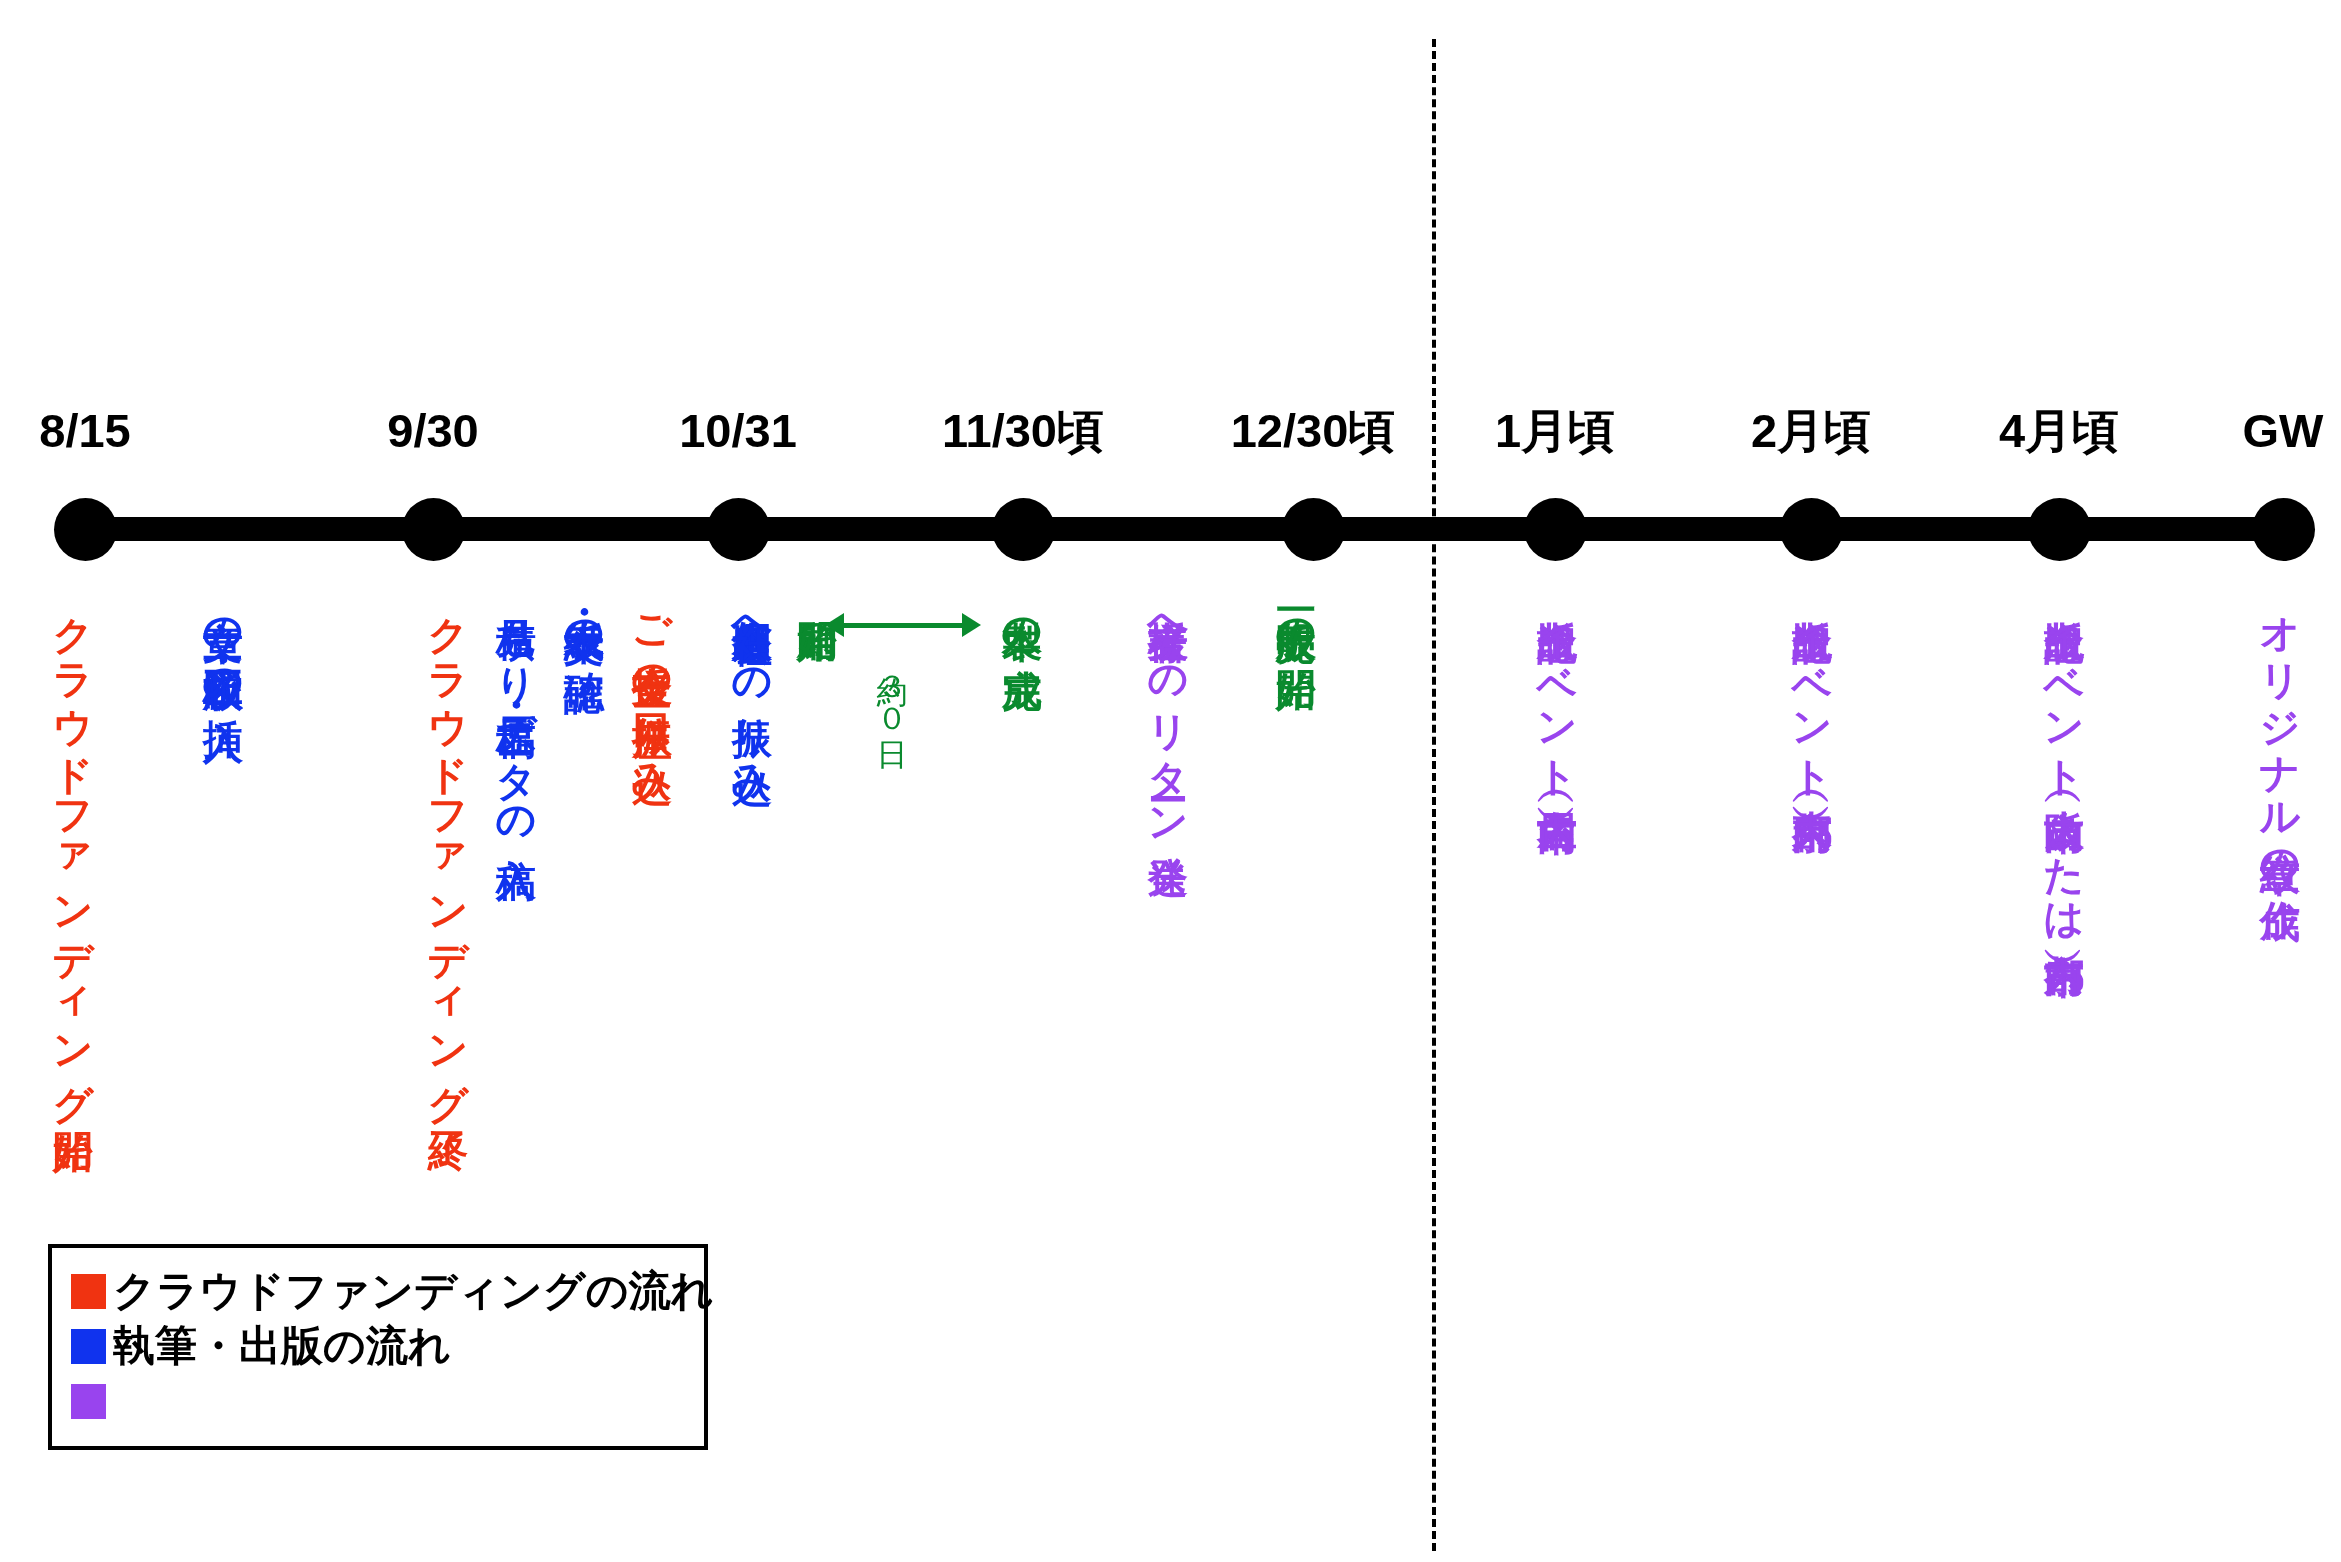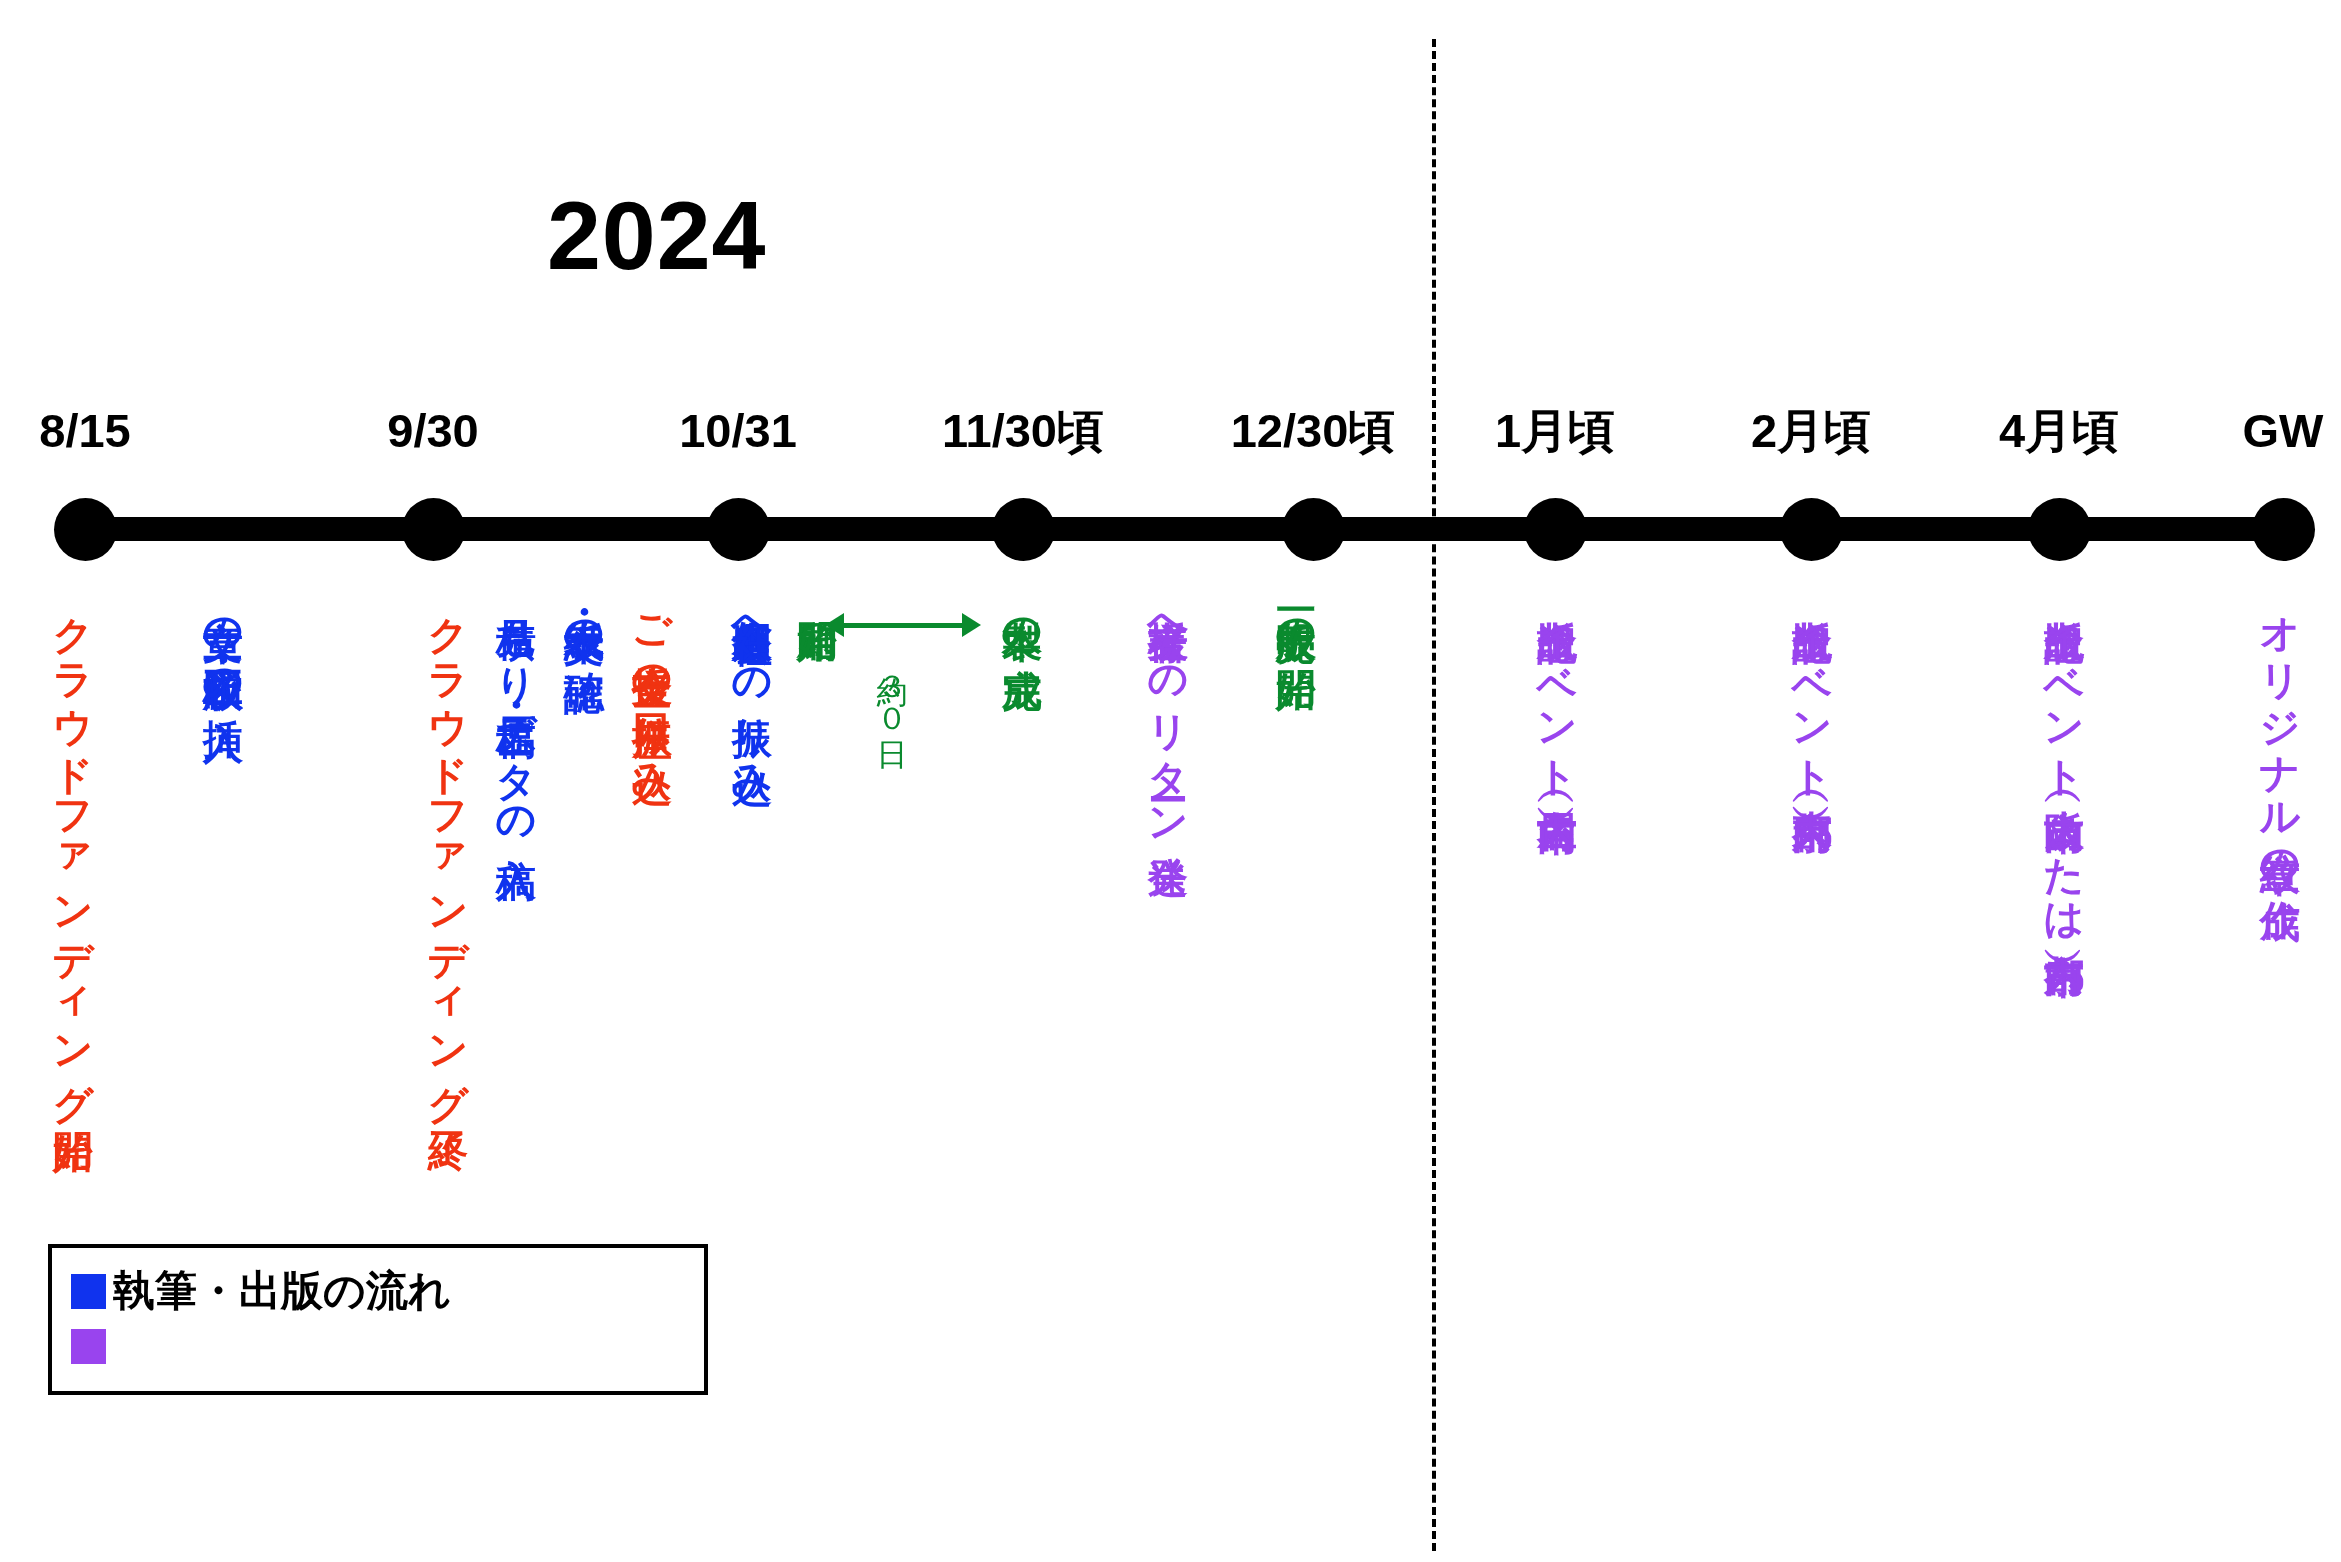--- a/index.html
+++ b/index.html
@@ -159,21 +159,20 @@
     color: #000000;
     white-space: nowrap;
     font-family: "DejaVu Sans", "Liberation Sans", sans-serif;
   }
 </style>
 </head>
 <body>
 
 <div id="canvas">
 
-  <div id="year-2024" class="year-label">2024</div>
 
   <div id="year-divider"></div>
 
   <div id="timeline-axis"></div>
 
   <div id="nodes-layer">
       <div class="timeline-node" style="left: 85px;"></div>
       <div class="timeline-node" style="left: 433px;"></div>
       <div class="timeline-node" style="left: 738px;"></div>
       <div class="timeline-node" style="left: 1023px;"></div>
@@ -215,20 +214,24 @@
 
   <div class="duration-arrow-wrap" id="duration-arrow" style="left: 825px; width: 156px;">
     <span class="duration-arrow-head left"></span>
     <span class="duration-arrow-line"></span>
     <span class="duration-arrow-head right"></span>
   </div>
   <div class="duration-text" id="duration-text" style="left: 876px;">約３０日</div>
 
   <div id="legend">
       <div class="legend-row">
+        <span class="legend-swatch" style="background: rgb(240, 51, 17);"></span>
+        <span class="legend-text">クラウドファンディングの流れ</span>
+      </div>
+      <div class="legend-row">
         <span class="legend-swatch" style="background: rgb(16, 51, 238);"></span>
         <span class="legend-text">執筆・出版の流れ</span>
       </div>
       <div class="legend-row">
         <span class="legend-swatch" style="background: rgb(153, 68, 238);"></span>
       </div>
     </div>
 
 </div>
 

